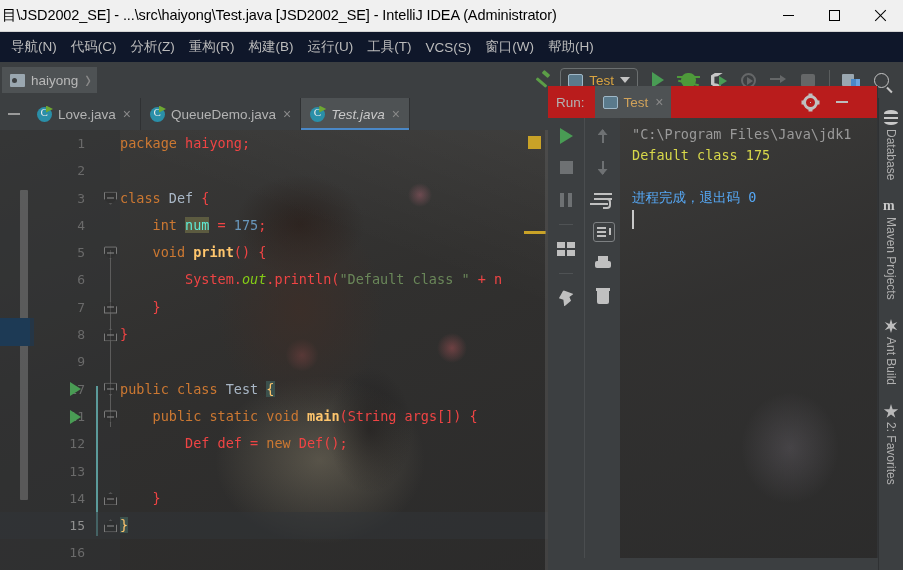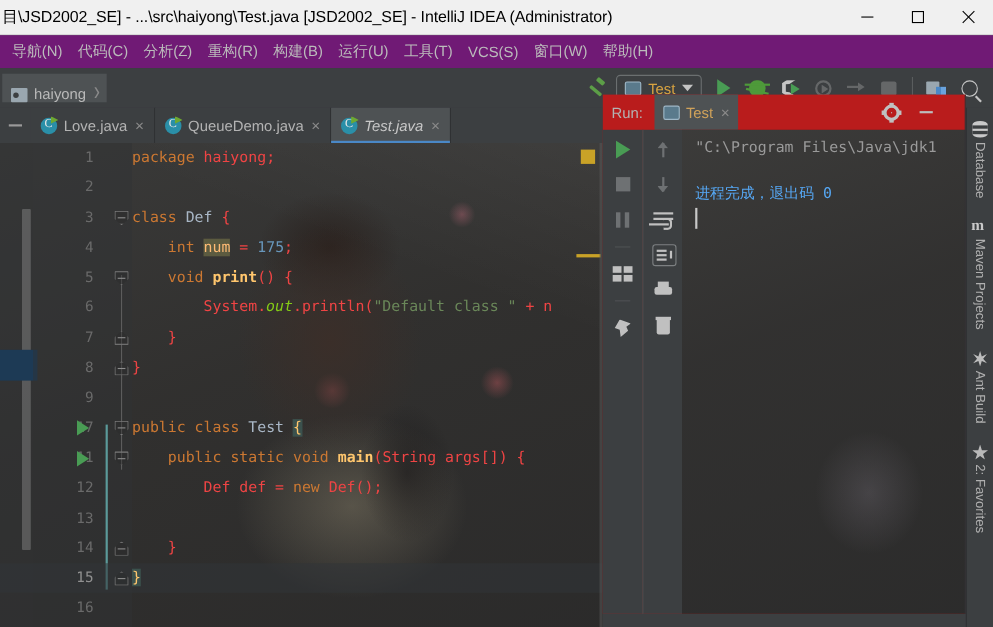--- a/index.html
+++ b/index.html
@@ -45,40 +45,40 @@
     content: ''; position: absolute; top: 6px; left: -1px;
     width: 15px; height: 1px; background: #000;
   }
   .wb-close::before { transform: rotate(45deg); }
   .wb-close::after { transform: rotate(-45deg); }
 
   
   .menubar {
     position: absolute; top: 32px; left: 0;
     width: 903px; height: 30px;
-    background: #701a75;
+    background: #0f172a;
     display: flex; align-items: center;
     padding-left: 4px;
   }
   .menu-item {
     font-size: 13.5px; color: #bbbbbb;
     padding: 3px 7px;
     white-space: nowrap;
     font-family: "Liberation Sans", sans-serif;
   }
 
   
   .toolbar {
     position: absolute; top: 62px; left: 0;
     width: 903px; height: 36px;
     background: #3c3f41;
     display: flex; align-items: center;
   }
   .breadcrumb {
-    display: flex; align-items: flex-end;
+    display: flex; align-items: center;
     padding: 0 6px 0 8px; height: 26px;
     background: #4e5254;
     margin-left: 2px;
   }
   .crumb-icon {
     width: 15px; height: 13px;
     background: #9aa7b0;
     border-radius: 1px 1px 1px 1px;
     position: relative; margin-right: 6px;
   }
@@ -275,21 +275,21 @@
   }
   .method-bar {
     position: absolute; left: 96px;
     width: 2px; background: #5b9a9a;
   }
   
   .kw { color: #cc7832; }
   .str { color: #6a8759; }
   .num { color: #6897bb; }
   .cls { color: #a9b7c6; }
-  .fld-hl { color: #fdba74; background: #5c5b40; }
+  .fld-hl { color: #5eead4; background: #5c5b40; }
   .stat { color: #84cc16; font-style: italic; }
   .mth { color: #ffc66d; font-weight: bold; }
   .brace-hl { color: #ffc66d; background: #3b514d; }
   .plain { color: #ef4444; }
 
   
   .marker-gutter {
     position: absolute; right: 0; top: 0;
     width: 28px; height: 440px;
   }
@@ -867,20 +867,21 @@
             <div class="ico-print"></div>
           </div>
         <div class="rt-ico">
             <div class="ico-trash"></div>
           </div>
       </div>
 
       <div class="console">
         <div class="console-bg"></div>
         <div class="cline c-gray">"C:\Program Files\Java\jdk1</div>
+        <div class="cline c-yellow">Default class 175</div>
         <div class="cline"></div>
         <div class="cline">&nbsp;</div>
         <div class="cline c-blue">进程完成，退出码 0</div>
         <div class="caret-line"></div>
       </div>
     </div>
     <div class="run-edge"></div>
   </div>
 
   <div class="rightstrip">

